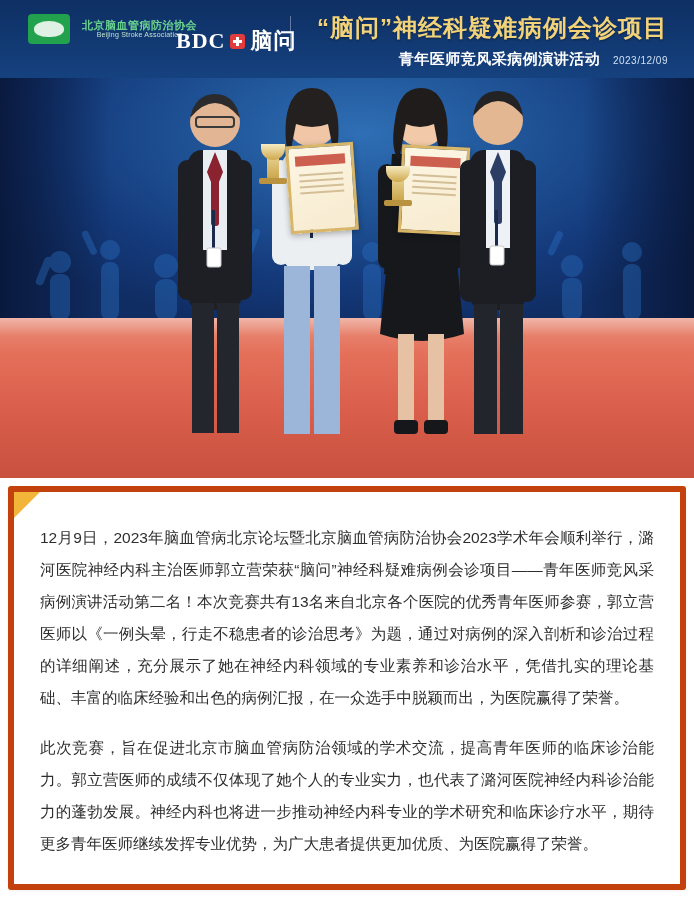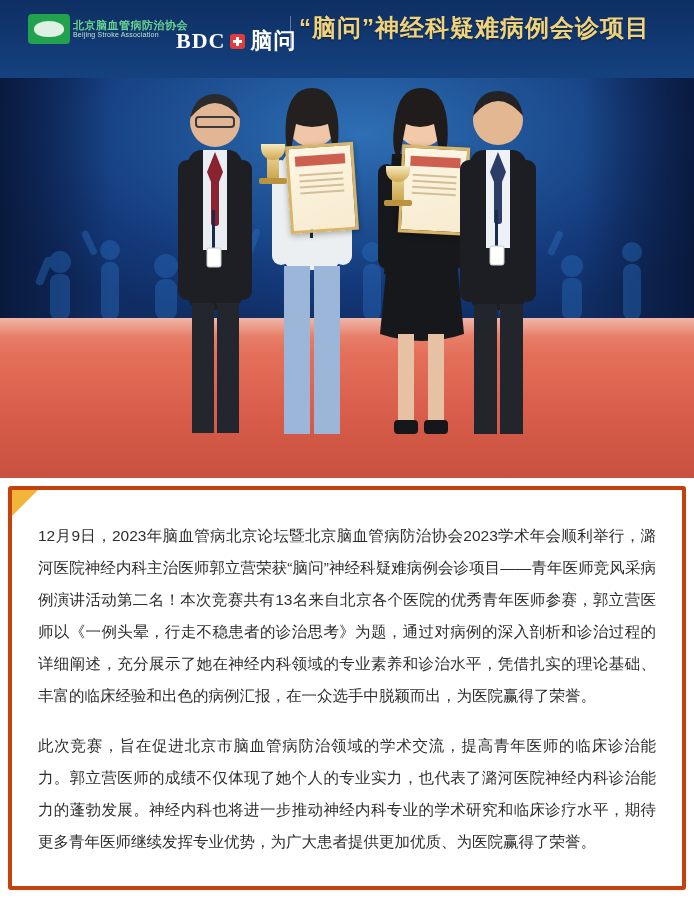--- a/index.html
+++ b/index.html
@@ -67,21 +67,21 @@
   
   .banner-top {
     position: absolute;
     left: 0; top: 0;
     width: 694px; height: 78px;
     background: linear-gradient(180deg, #0e2f63 0%, #123a74 60%, #15427f 100%);
   }
   .logo-assoc {
     position: absolute;
     left: 28px; top: 14px;
-    display: flex; align-items: center; gap: 3px;
+    display: flex; align-items: center; gap: 12px; text-align: center;
   }
   .logo-mark {
     width: 42px; height: 30px;
     background: #23a24d;
     border-radius: 4px;
     position: relative;
   }
   .logo-mark:after {
     content: "";
     position: absolute; left: 6px; top: 7px;
@@ -117,21 +117,21 @@
   .bdc-plus:before { left: 6px; top: 3px; width: 3px; height: 9px; }
   .bdc-plus:after { left: 3px; top: 6px; width: 9px; height: 3px; }
   .bdc-brand {
     font-size: 22px; color: #ffffff; font-weight: bold; letter-spacing: 1px;
   }
   .logo-divider {
     position: absolute; left: 290px; top: 16px;
     width: 1px; height: 34px; background: rgba(255,255,255,.35);
   }
   .banner-title {
-    position: absolute; right: 44px; top: 12px; text-align: right;
+    position: absolute; right: 26px; top: 12px; text-align: right;
   }
   .banner-title-main {
     font-size: 24px; font-weight: bold; color: #f2d37a;
     letter-spacing: 1px; white-space: nowrap;
     font-family: "Liberation Sans", sans-serif;
     text-shadow: 0 1px 2px rgba(0,0,0,.4);
   }
   .banner-title-sub {
     margin-top: 6px;
     font-size: 15px; font-weight: bold; color: #ffffff;
@@ -179,21 +179,21 @@
     width: 28px; height: 6px; border-radius: 2px;
     background: #b9933f;
   }
 
   
   .text-card {
     position: absolute;
     left: 8px; top: 486px;
     width: 678px; height: 404px;
     background: #ffffff;
-    border: 4px solid #c2410c;
+    border: 6px solid #c2410c;
     border-radius: 3px;
     box-shadow: 0 1px 3px rgba(0,0,0,.06);
     box-sizing: border-box;
   }
   .corner-accent {
     position: absolute; left: 0; top: 0;
     width: 0; height: 0;
     border-top: 26px solid #f3b43a;
     border-right: 26px solid transparent;
   }
@@ -262,20 +262,24 @@
 
       <div class="logo-bdc">
         <span class="bdc-text">BDC</span>
         <span class="bdc-plus"></span>
         <span class="bdc-brand">脑问</span>
       </div>
       <div class="logo-divider"></div>
 
       <div class="banner-title">
         <div class="banner-title-main">“脑问”神经科疑难病例会诊项目</div>
+        <div class="banner-title-sub">
+          <span>青年医师竞风采病例演讲活动</span>
+          <span class="banner-date">2023/12/09</span>
+        </div>
       </div>
     </div>
 
     <div class="person" style="left:170px; top:88px; width:90px; height:345px;">
       <svg viewBox="0 0 90 345" width="90" height="345">
         <rect x="18" y="62" width="54" height="160" rx="14" fill="#1d1f24"></rect>
         <rect x="33" y="62" width="24" height="100" fill="#e9eef3"></rect>
         <path d="M45 64 L37 84 L45 104 L53 84 Z" fill="#8a2230"></path>
         <rect x="41" y="80" width="8" height="58" rx="3" fill="#8a2230"></rect>
         <rect x="8" y="72" width="18" height="140" rx="9" fill="#1d1f24"></rect>

